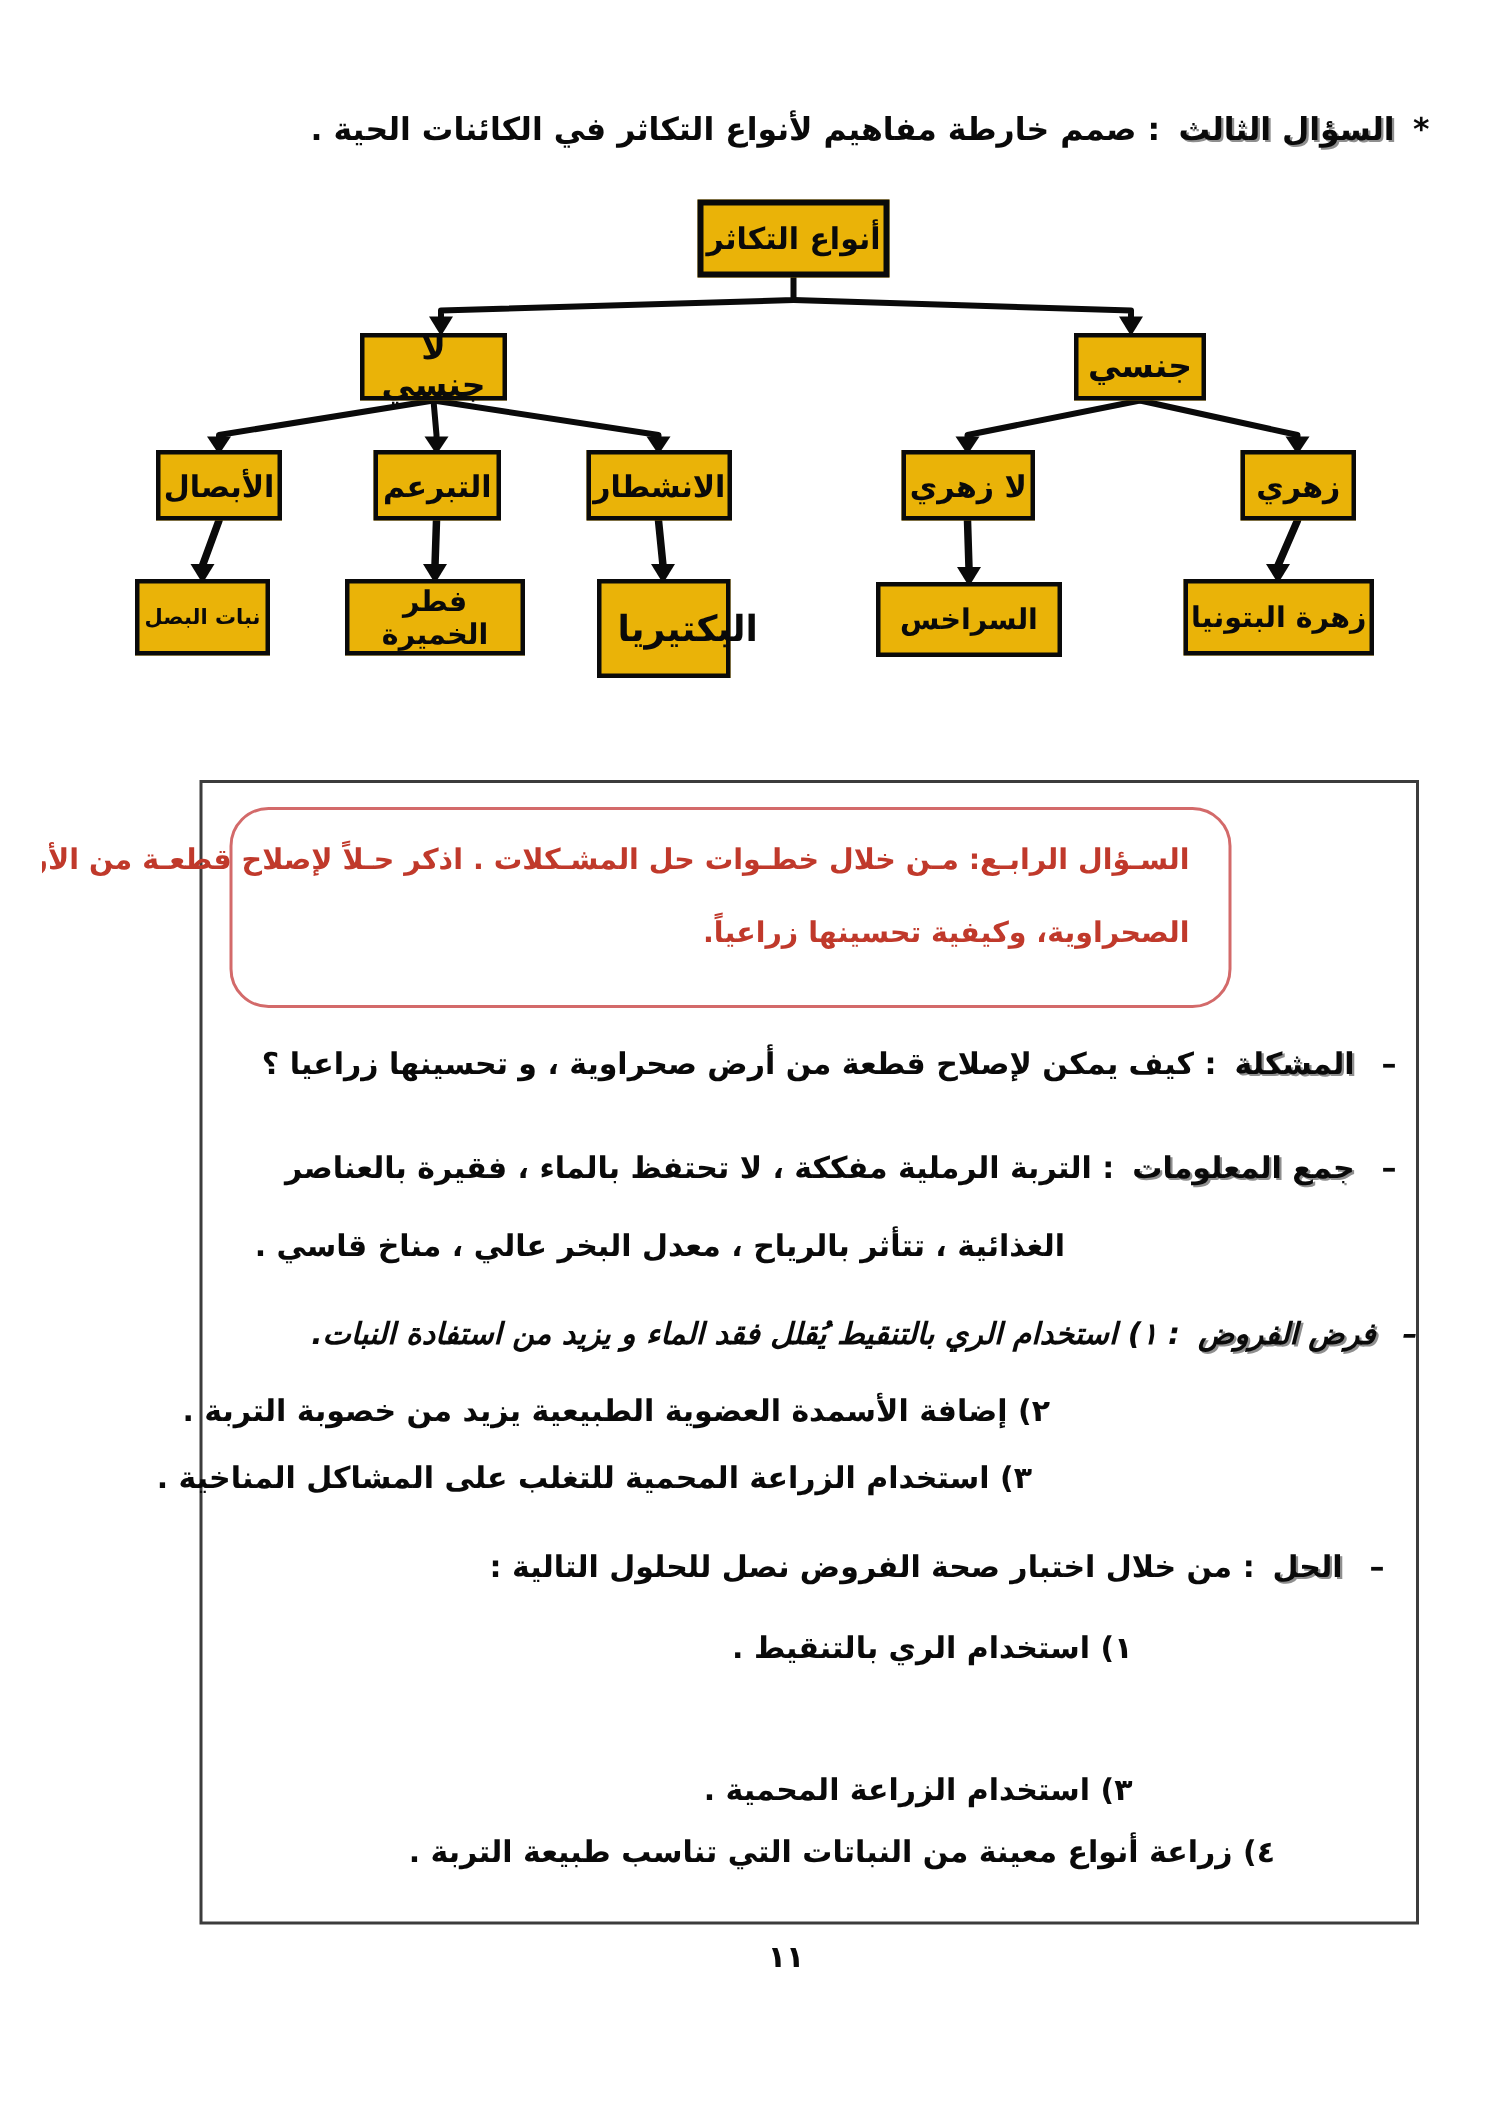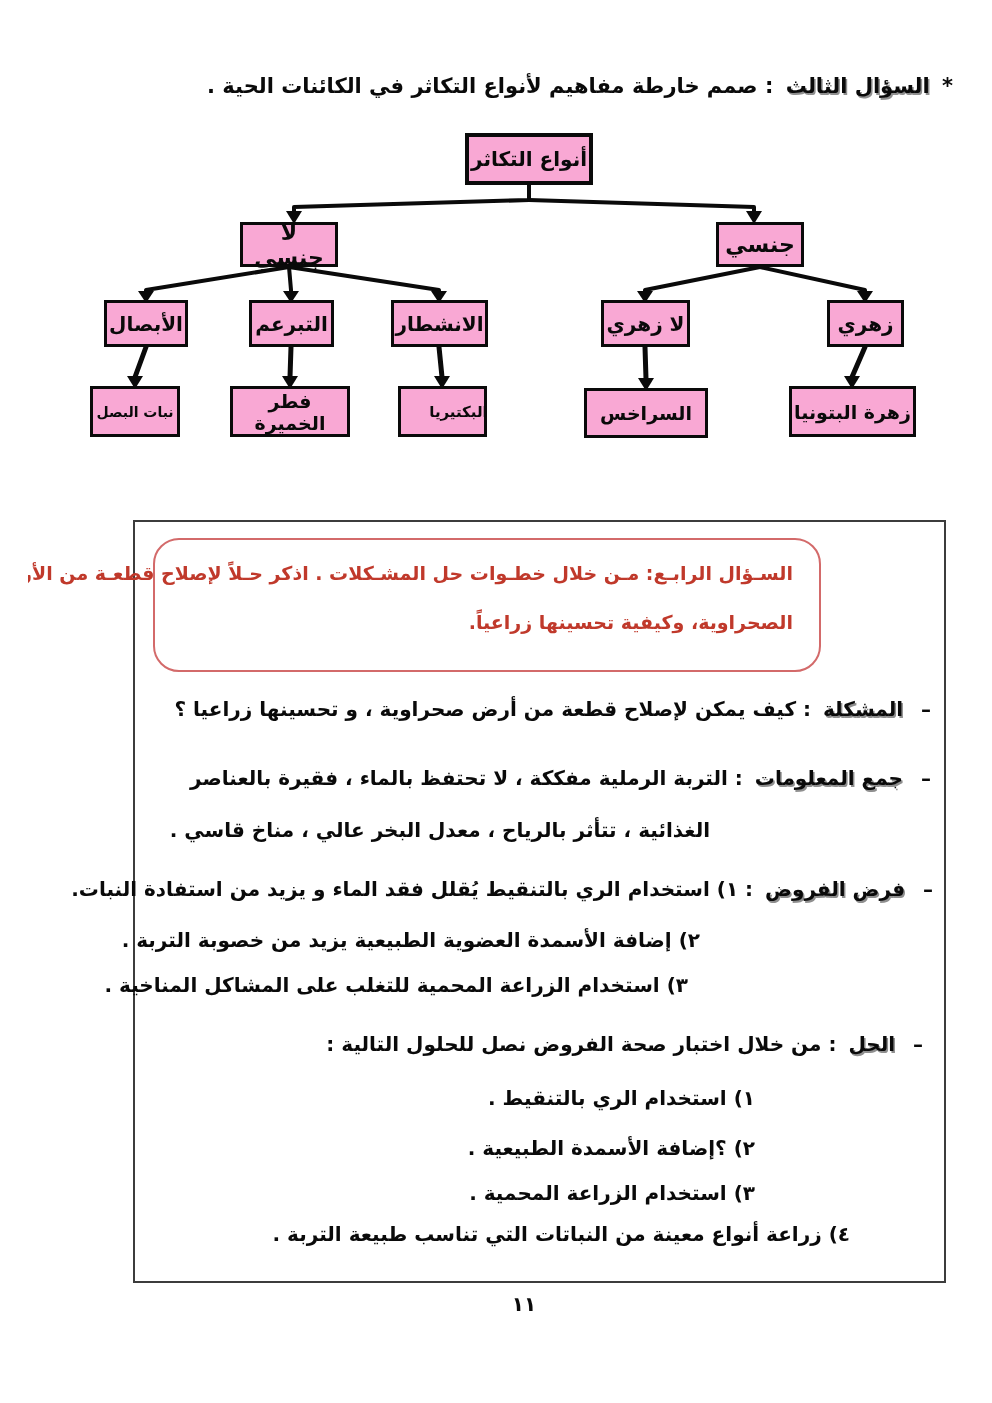--- a/index.html
+++ b/index.html
@@ -13,21 +13,21 @@
     font-weight:bold;font-size:20px;color:#0a0a0a;line-height:1.25;
   }
   .ornate{
     text-shadow:1.5px 1.5px 0 #8f8f8f;letter-spacing:.5px;margin:0 5px;
   }
   .dash{margin-left:6px;}
   
   .cmap{position:absolute;left:0;top:0;width:992px;height:470px;}
   .cmap svg{position:absolute;left:0;top:0;}
   .node{
-    position:absolute;border:3.5px solid #0a0a0a;background:#f9a8d4;
+    position:absolute;border:3.5px solid #0a0a0a;background:#eab308;
     display:flex;align-items:center;justify-content:center;
     font-weight:bold;direction:rtl;text-align:center;box-sizing:border-box;
   }
   .node.root{border-width:4px;}
   
   .outer-frame{
     position:absolute;left:105px;top:520px;width:813px;height:763px;
     border:2px solid #3c3c3c;box-sizing:border-box;background:#ffffff;
   }
   .q4box{
@@ -120,21 +120,21 @@
     <div class="node" style="left:799px;top:300px;width:77px;height:47px;font-size:20px;">
         <span>زهري</span>
       </div>
 
     <div class="node" style="left:62px;top:386px;width:90px;height:51px;font-size:14px;">
         <span>نبات البصل</span>
       </div>
     <div class="node" style="left:202px;top:386px;width:120px;height:51px;font-size:19px;">
         <span>فطر الخميرة</span>
       </div>
-    <div class="node" style="left:370px;top:386px;width:89px;height:51px;font-size:15px;padding-left:32px;">
+    <div class="node" style="left:370px;top:386px;width:89px;height:66px;font-size:24px;padding-left:32px;">
         <span>البكتيريا</span>
       </div>
     <div class="node" style="left:556px;top:388px;width:124px;height:50px;font-size:19px;">
         <span>السراخس</span>
       </div>
     <div class="node" style="left:761px;top:386px;width:127px;height:51px;font-size:19px;">
         <span>زهرة البتونيا</span>
       </div>
   </div>
 
@@ -151,33 +151,32 @@
     <span>: كيف يمكن لإصلاح قطعة من أرض صحراوية ، و تحسينها زراعيا ؟</span>
   </div>
 
   <div class="txt" style="top:766px;right:89px;">
     <span class="dash">–</span>
     <span class="ornate">جمع المعلومات</span>
     <span>: التربة الرملية مفككة ، لا تحتفظ بالماء ، فقيرة بالعناصر</span>
   </div>
   <div class="txt" style="top:818px;right:310px;">الغذائية ، تتأثر بالرياح ، معدل البخر عالي ، مناخ قاسي .</div>
 
-  <div class="txt" style="top:877px;right:87px;">
+  <div class="txt" style="top:877px;right:75px;font-style:italic;">
     <span class="dash">–</span>
     <span class="ornate">فرض الفروض</span>
     <span>: ١) استخدام الري بالتنقيط يُقلل فقد الماء و يزيد من استفادة النبات.</span>
   </div>
   <div class="txt" style="top:928px;right:320px;">٢) إضافة الأسمدة العضوية الطبيعية يزيد من خصوبة التربة .</div>
   <div class="txt" style="top:973px;right:332px;">٣) استخدام الزراعة المحمية للتغلب على المشاكل المناخية .</div>
 
   <div class="txt" style="top:1032px;right:97px;">
     <span class="dash">–</span>
     <span class="ornate">الحل</span>
     <span>: من خلال اختبار صحة الفروض نصل للحلول التالية :</span>
   </div>
   <div class="txt" style="top:1086px;right:265px;">١) استخدام الري بالتنقيط .</div>
-  <div class="txt" style="top:1136px;right:265px;">٢) ؟إضافة الأسمدة الطبيعية .</div>
   <div class="txt" style="top:1181px;right:265px;">٣) استخدام الزراعة المحمية .</div>
   <div class="txt" style="top:1222px;right:170px;">٤) زراعة أنواع معينة من النباتات التي تناسب طبيعة التربة .</div>
 
   <div class="pagenum">١١</div>
 
 </div>
 
 </body></html>

